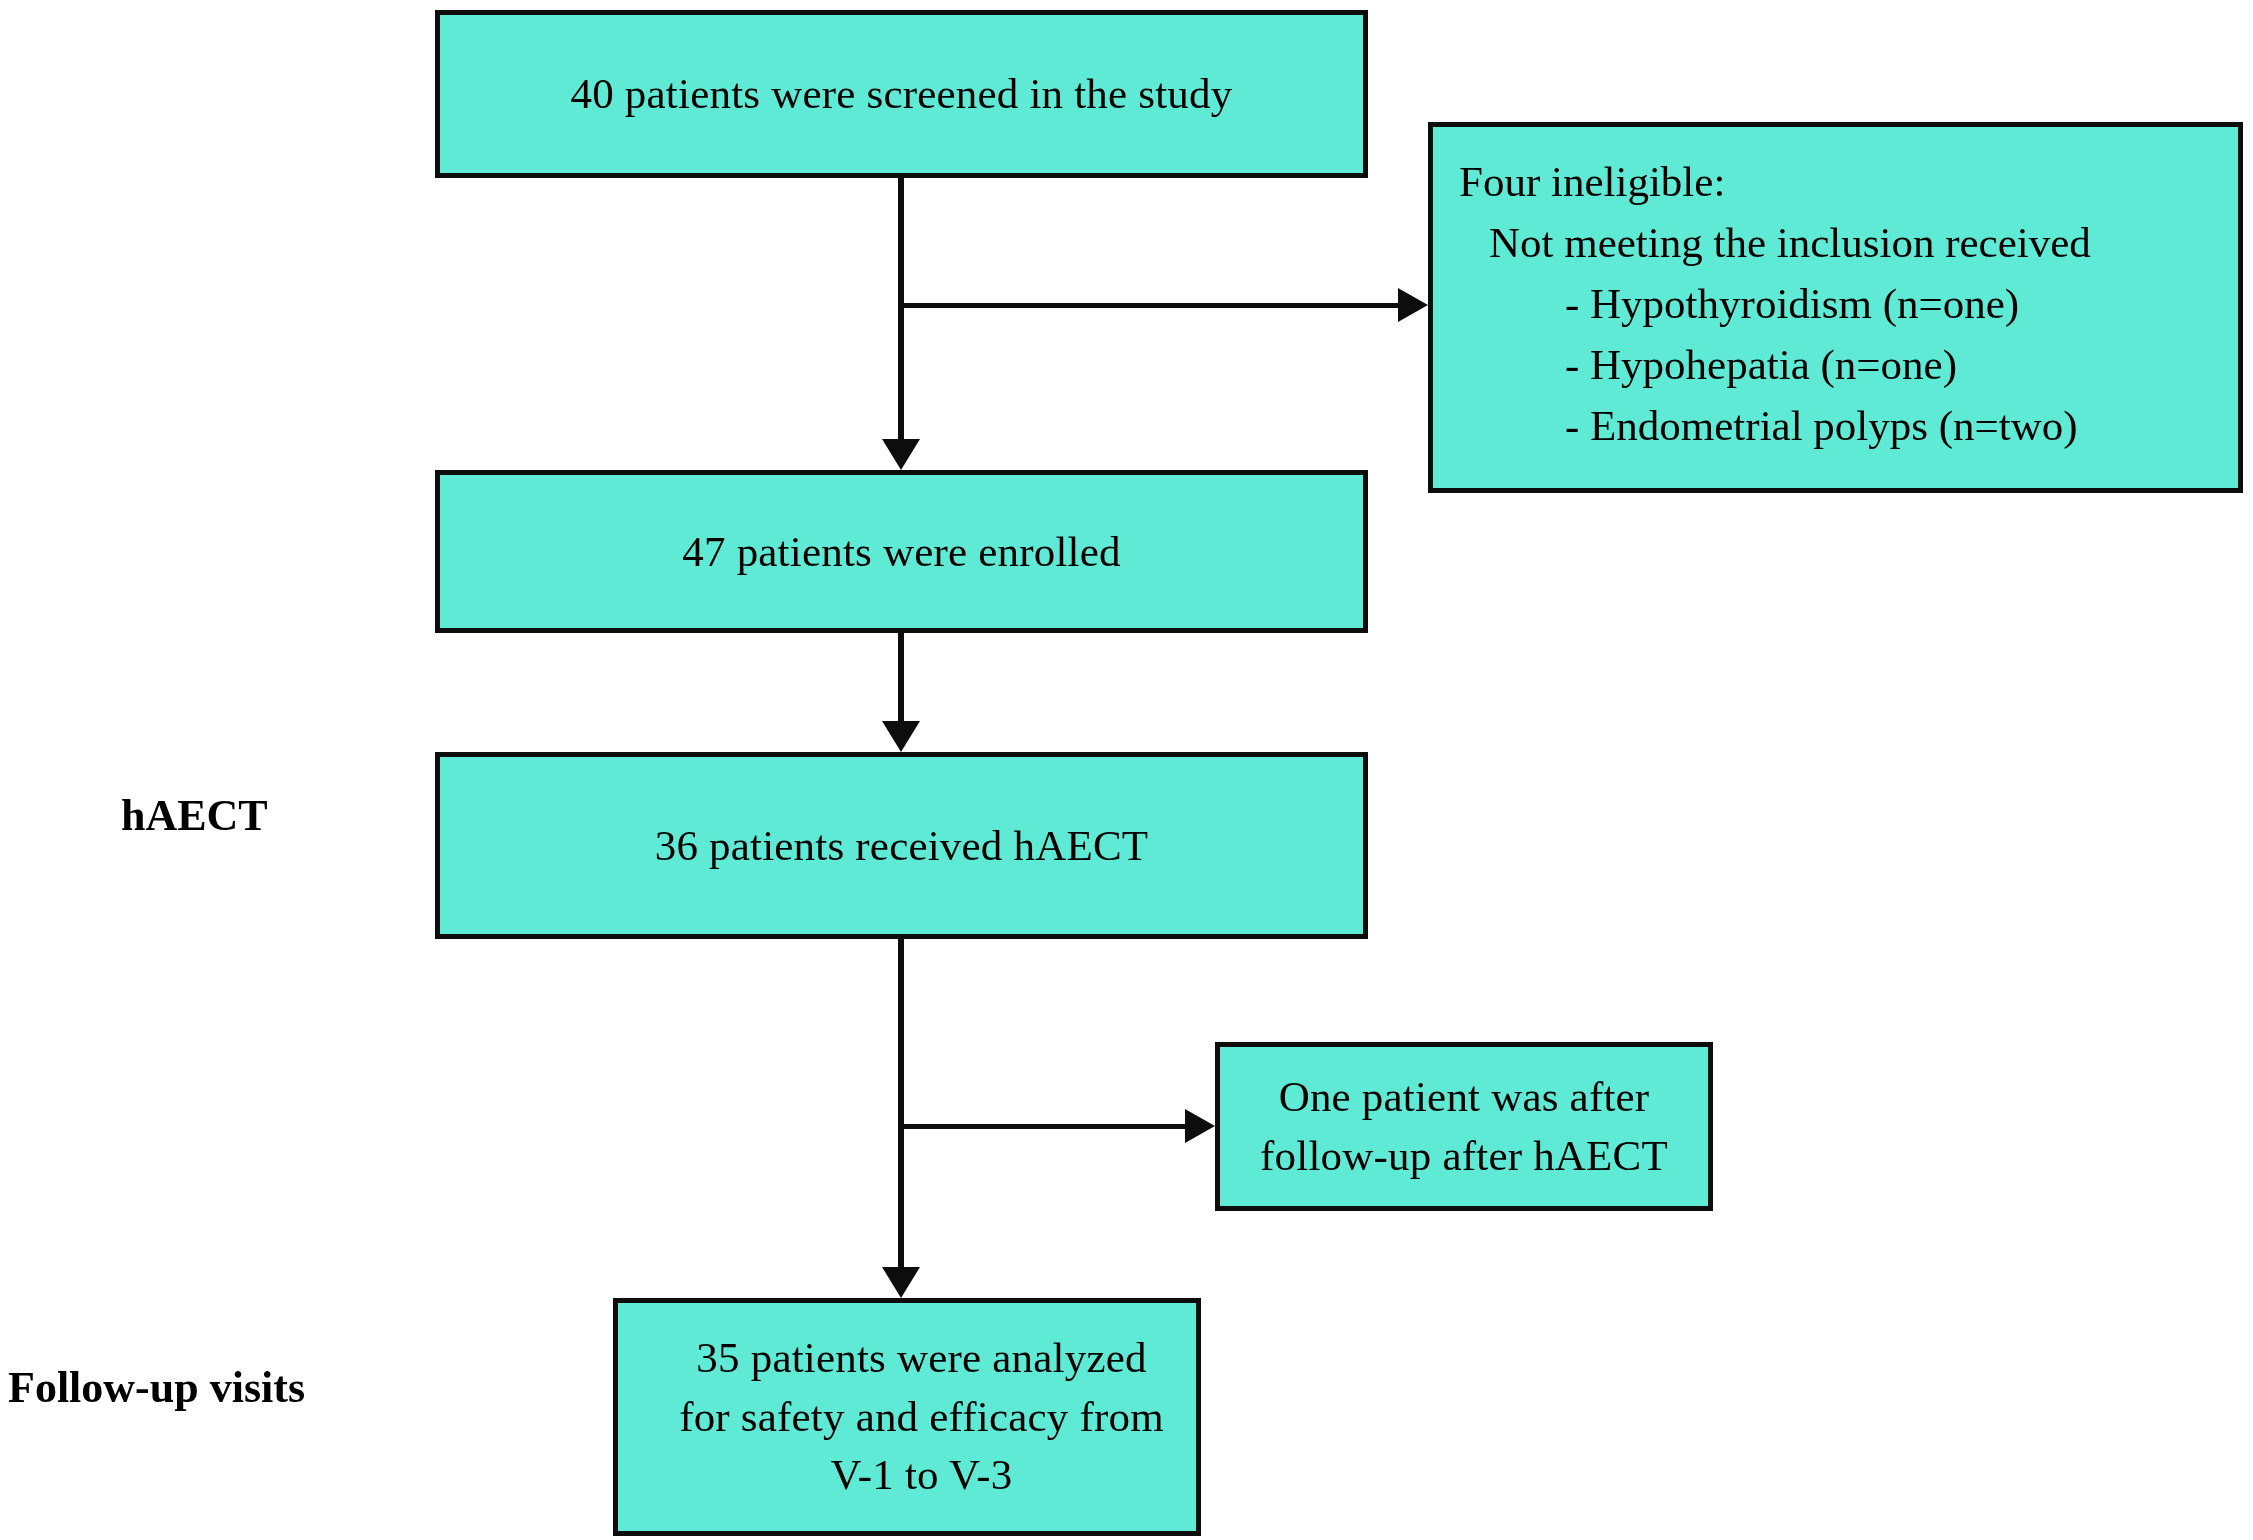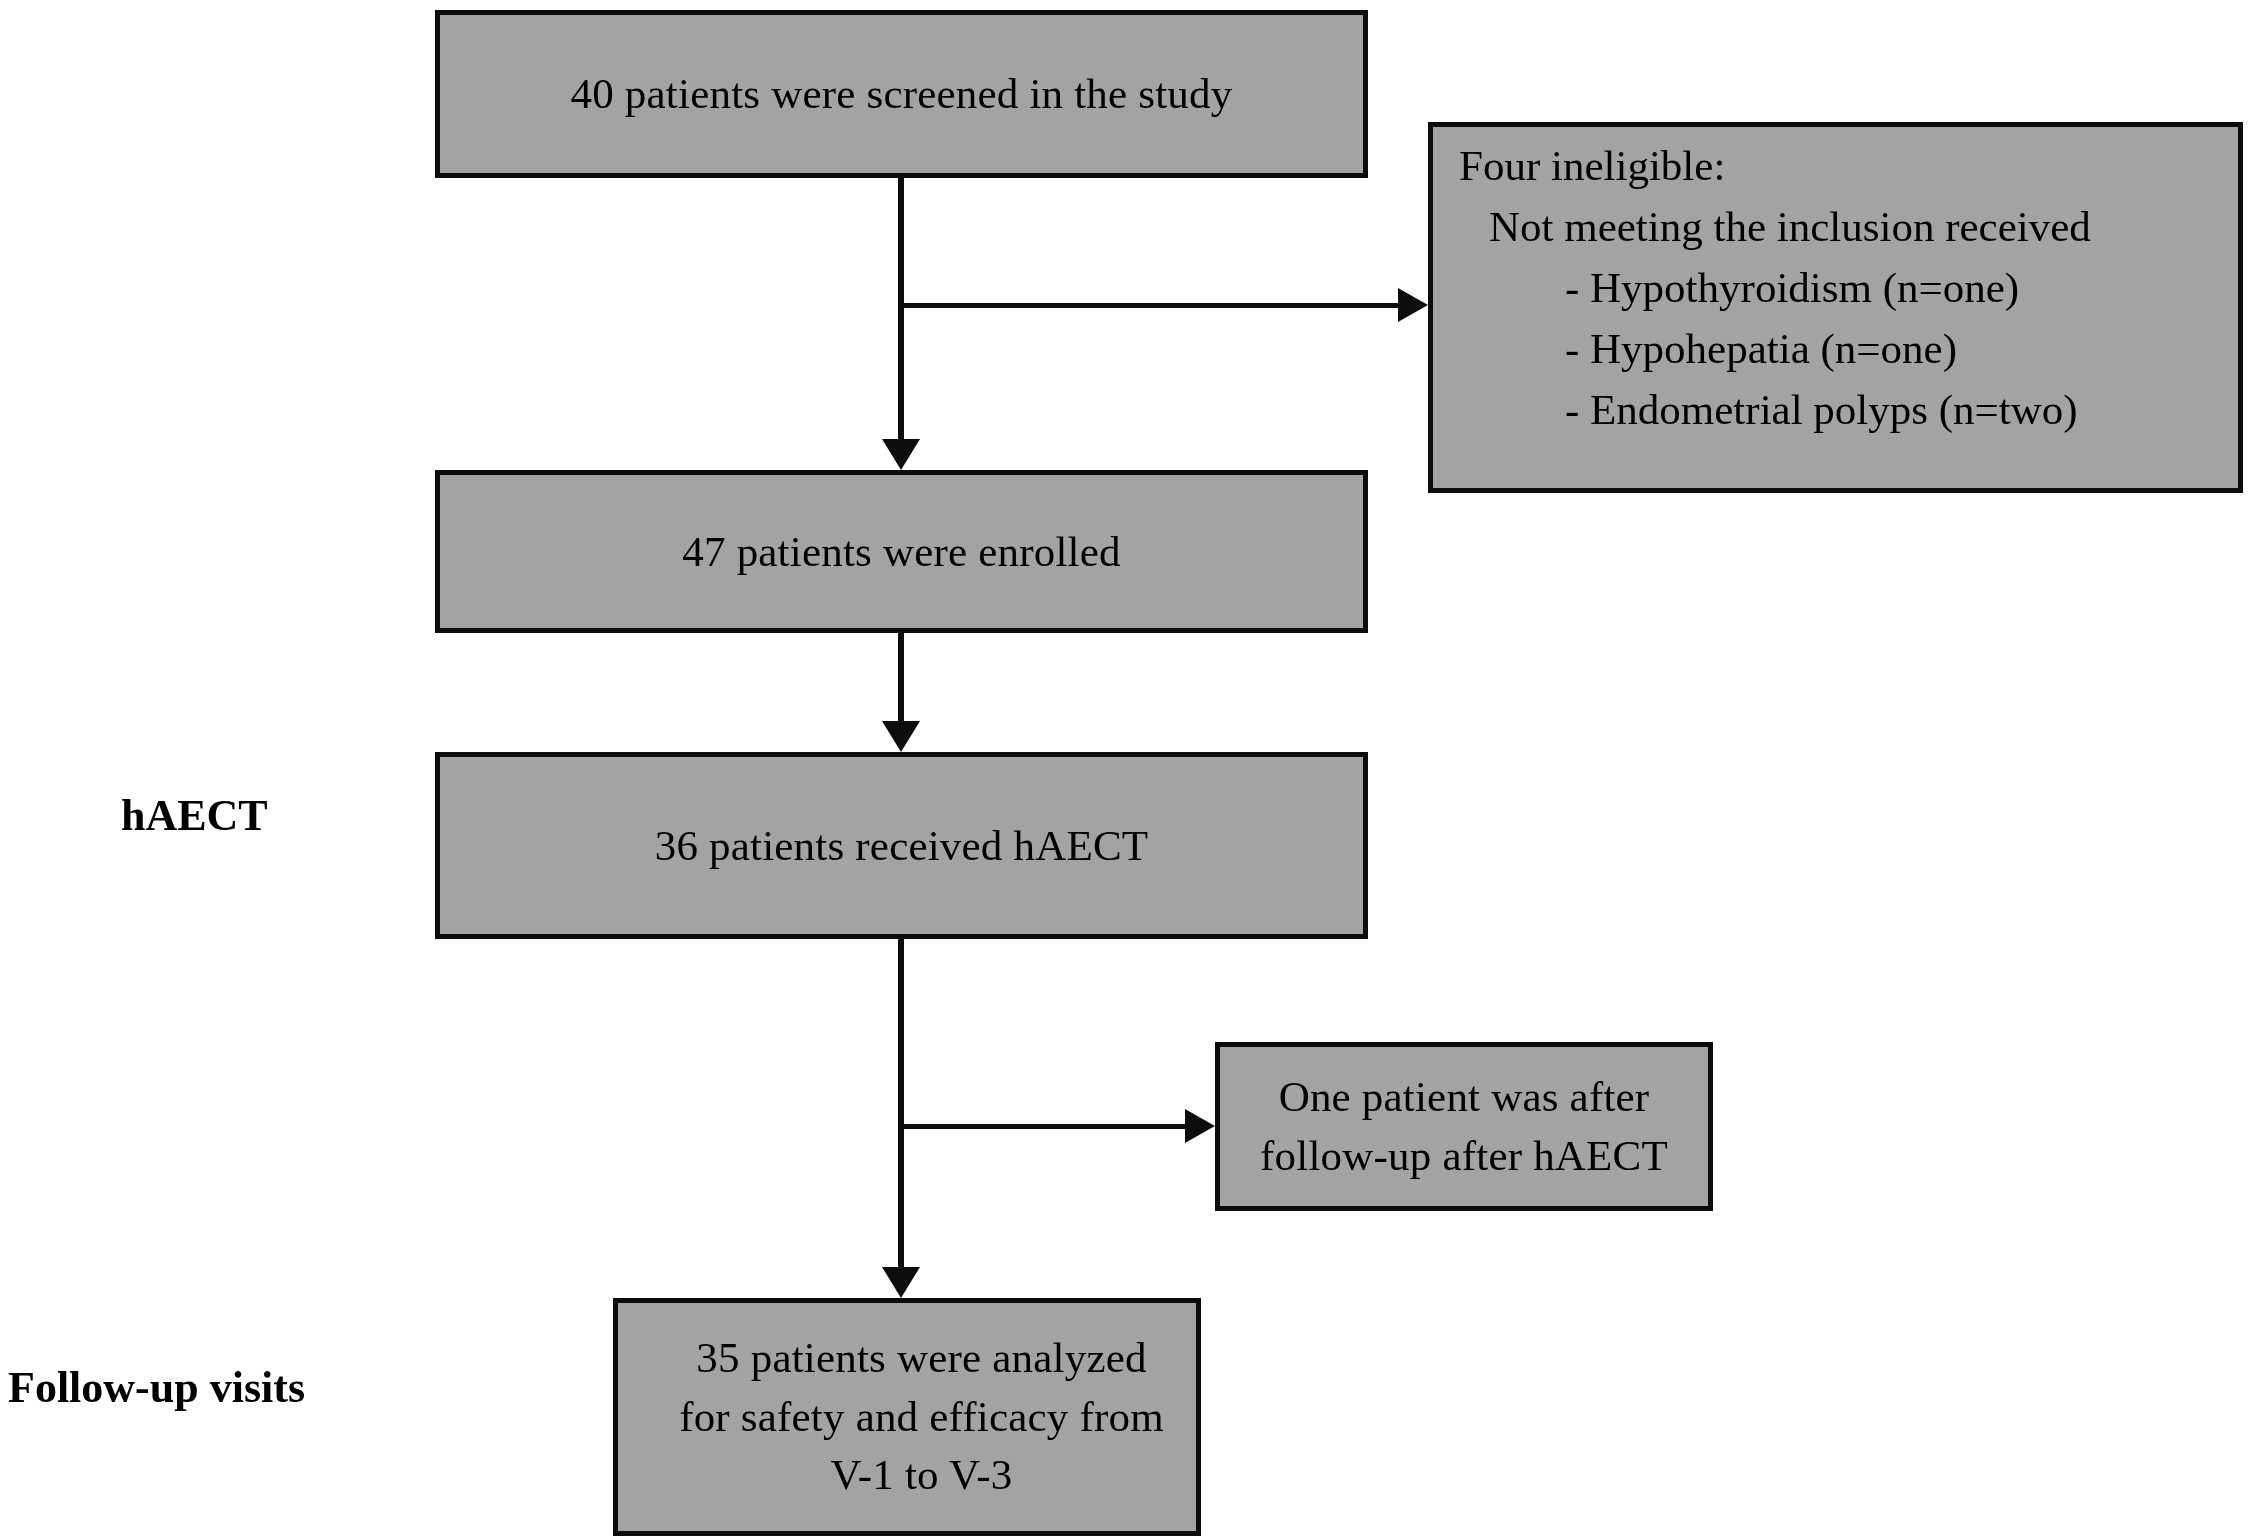--- a/index.html
+++ b/index.html
@@ -13,21 +13,21 @@
     height: 1540px;
     background: #ffffff;
     font-family: "Liberation Serif", "DejaVu Serif", serif;
     color: #000000;
     overflow: hidden;
   }
   .node {
     position: absolute;
     box-sizing: border-box;
     border: 5px solid #0d0d0d;
-    background: #a3a3a3;
+    background: #5eead4;
     display: flex;
     align-items: center;
     justify-content: center;
     text-align: center;
   }
   .node .node-text {
     display: block;
     width: 100%;
     line-height: 1.30;
     font-size: 43px;
@@ -48,21 +48,21 @@
   }
   #node-analyzed {
     left: 613px;  top: 1298px;
     width: 588px; height: 238px; padding-left: 29px;
   }
   #node-analyzed .node-text { line-height: 1.36; }
   #node-ineligible {
     left: 1428px; top: 122px;
     width: 815px; height: 371px;
     display: block;
-    padding: 8px 0 0 22px;
+    padding: 24px 0 0 22px;
   }
   #node-lost {
     left: 1215px; top: 1042px;
     width: 498px; height: 169px;
   }
   #node-lost .node-text { line-height: 1.36; }
 
   
   .inel-line {
     font-size: 43px;

